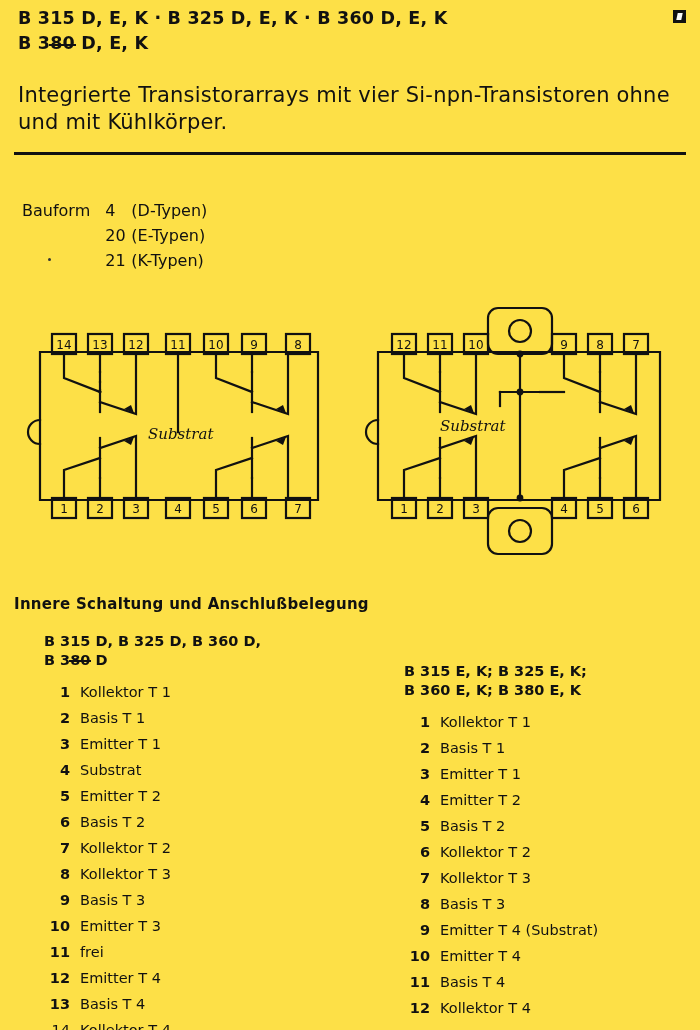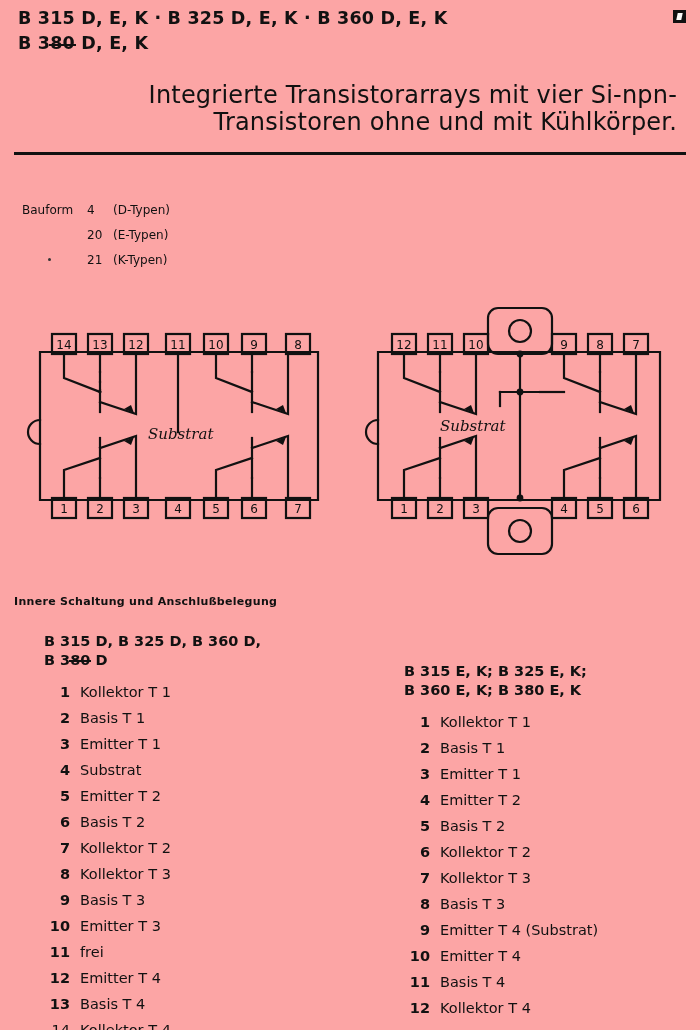--- a/index.html
+++ b/index.html
@@ -4,21 +4,21 @@
 <style>
   html, body {
     margin: 0;
     padding: 0;
     background: #fdfdfb;
   }
   .page {
     position: relative;
     width: 700px;
     height: 1030px;
-    background: #fca5a5;
+    background: #fde047;
     font-family: "DejaVu Sans", sans-serif;
     color: #111;
     overflow: hidden;
   }
 
   
   .hdr-line1 {
     position: absolute;
     left: 18px;
     top: 8px;
@@ -63,44 +63,43 @@
     left: 4px;
     top: 3px;
     width: 5px;
     height: 7px;
     background: #fbfbf9;
     transform: skewX(-12deg);
   }
 
   .subtitle {
     position: absolute;
-    left: 12px;
+    left: 18px;
     top: 82px;
     width: 665px;
-    font-size: 24px;
+    font-size: 21px;
     line-height: 27px;
     letter-spacing: 0.2px;
-    text-align: right;
   }
 
   .rule {
     position: absolute;
     left: 14px;
     top: 152px;
     width: 672px;
     height: 3px;
     background: #111;
   }
 
   
   .bauform {
     position: absolute;
     left: 22px;
     top: 198px;
-    font-size: 12px;
+    font-size: 16px;
     line-height: 25px;
   }
   .bauform .bf-label {
     display: inline-block;
   }
   .bauform .bf-rows {
     display: inline-block;
     vertical-align: top;
     margin-left: 10px;
   }
@@ -129,21 +128,21 @@
     top: 272px;
     width: 700px;
     height: 320px;
   }
 
   
   .sec-head {
     position: absolute;
     left: 14px;
     top: 595px;
-    font-size: 11px;
+    font-size: 15px;
     font-weight: bold;
     letter-spacing: 0.3px;
   }
 
   
   .col {
     position: absolute;
     font-size: 14.5px;
   }
   .col-left { left: 44px; top: 632px; }

